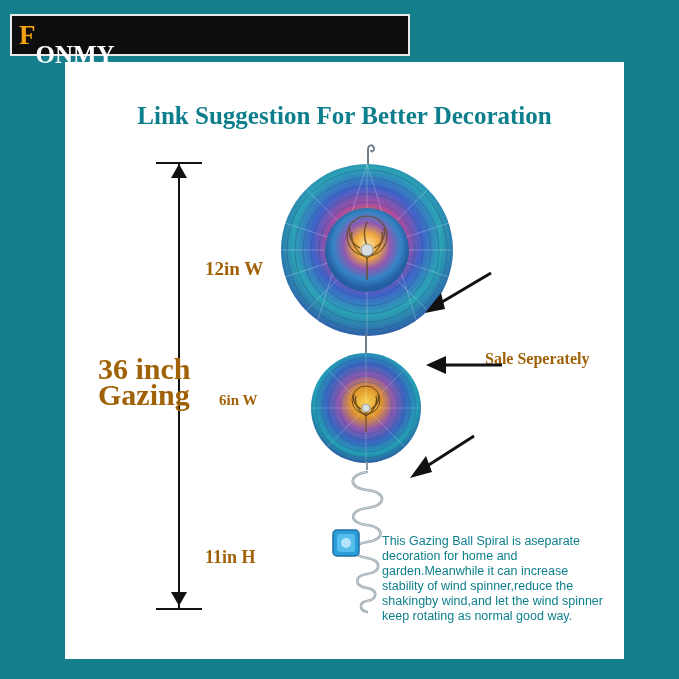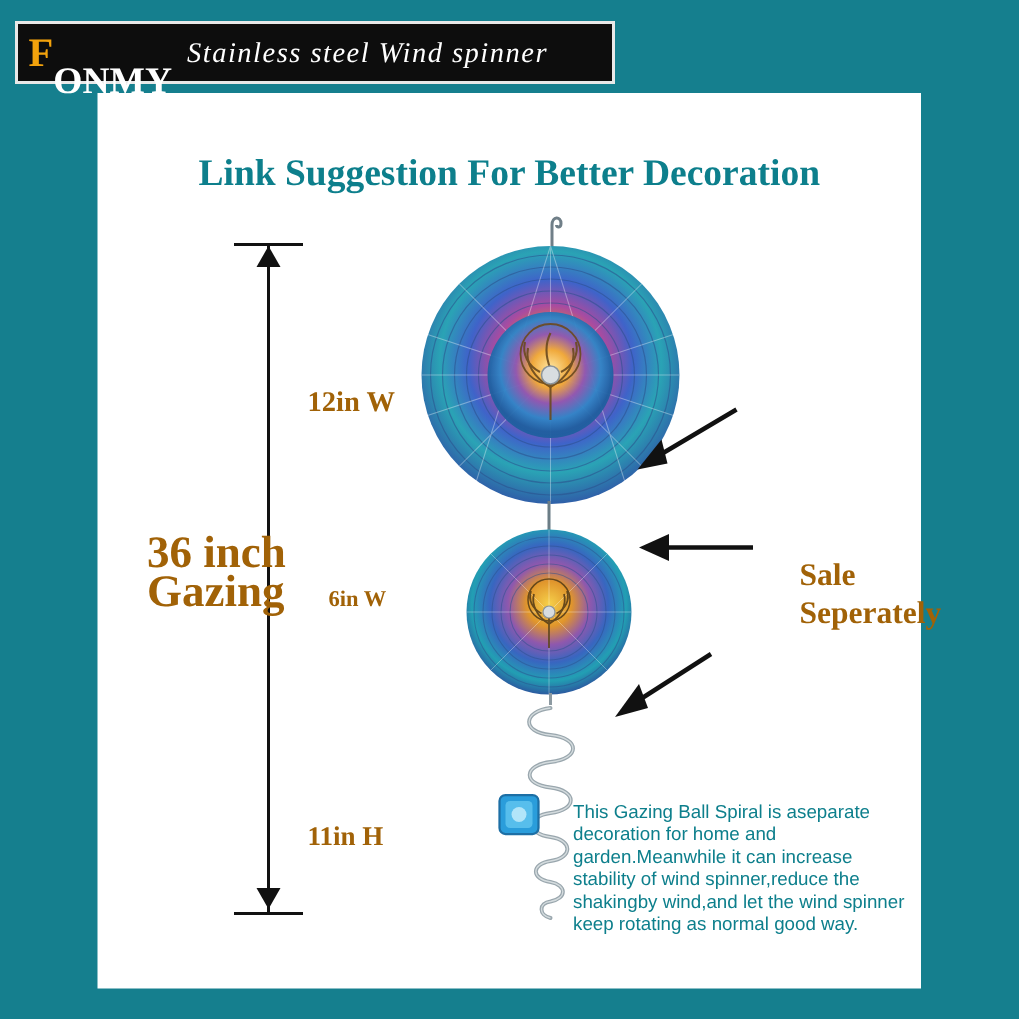--- a/index.html
+++ b/index.html
@@ -27,20 +27,21 @@
   }
   .brand-tag{
     color:#ffffff;font-family:"Liberation Serif", serif;
     font-size:19px;font-style:italic;margin-left:10px;line-height:1;
     letter-spacing:1px;
   }
   
   .card{
     position:absolute;left:65px;top:62px;width:549px;height:597px;
     background:#ffffff;
+    padding-left:10px;
   }
   .title{
     position:absolute;top:40px;left:0;width:100%;
     text-align:center;color:#0d7f8c;
     font-size:25px;font-weight:bold;
     font-family:"Liberation Serif", serif;
   }
   
   .dimline{
     position:absolute;left:113px;top:100px;width:2px;height:447px;
@@ -59,21 +60,21 @@
   .arrowhead.down{top:530px;border-top:14px solid #111;}
 
   .lbl{
     position:absolute;color:#a16207;font-weight:bold;
     font-family:"Liberation Serif", serif;
   }
   .lbl-height{left:33px;top:294px;font-size:30px;line-height:26px;text-align:left;}
   .lbl-12in{left:140px;top:196px;font-size:19px;}
   .lbl-6in{left:154px;top:330px;font-size:15px;}
   .lbl-11in{left:140px;top:485px;font-size:18px;}
-  .lbl-sale{left:420px;top:309px;font-size:21px;margin-left:48px;}
+  .lbl-sale{left:420px;top:288px;font-size:16px;}
 
   .note{
     position:absolute;left:317px;top:472px;width:228px;
     color:#0d7f8c;font-size:12.5px;line-height:15px;
     font-family:"Liberation Sans", sans-serif;
   }
 
   
   .spinner-wrap{position:absolute;}
   .sp-big{left:215px;top:100px;width:175px;height:175px;}
@@ -85,21 +86,20 @@
 
   .note-arrow{position:absolute;}
   svg{display:block;}
 </style>
 </head>
 <body>
 
 <div class="brandbar">
   <span class="brand-f">F</span>
   <span class="brand-rest">ONMY</span>
-  <span class="brand-tag">Stainless steel  Wind spinner</span>
 </div>
 
 <div class="card">
 
   <div class="title">Link Suggestion For Better Decoration</div>
 
   <div class="dimline"></div>
   <div class="dimcap top"></div>
   <div class="dimcap bot"></div>
   <div class="arrowhead up"></div>

